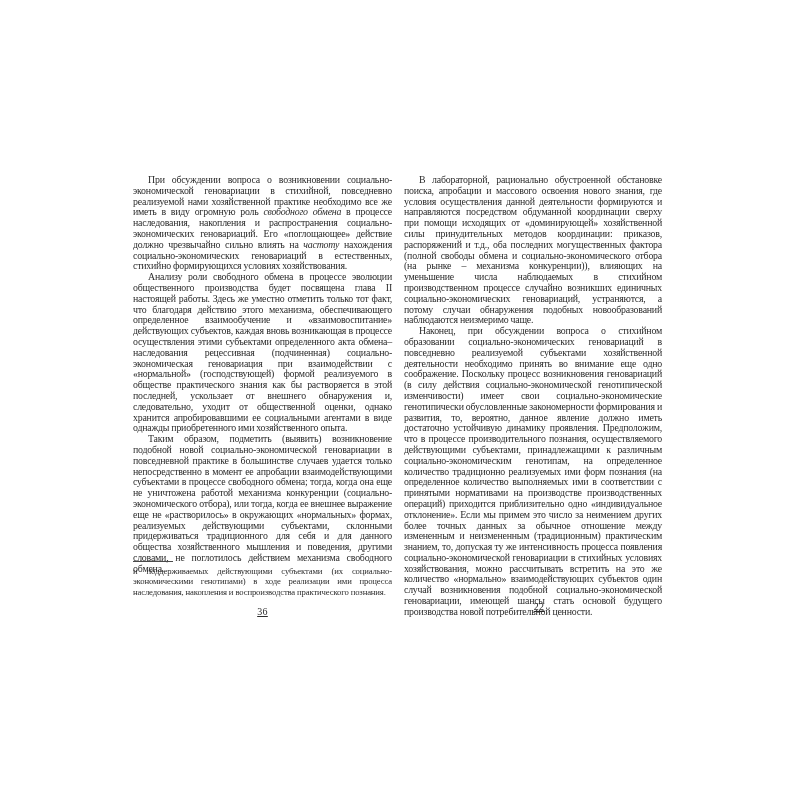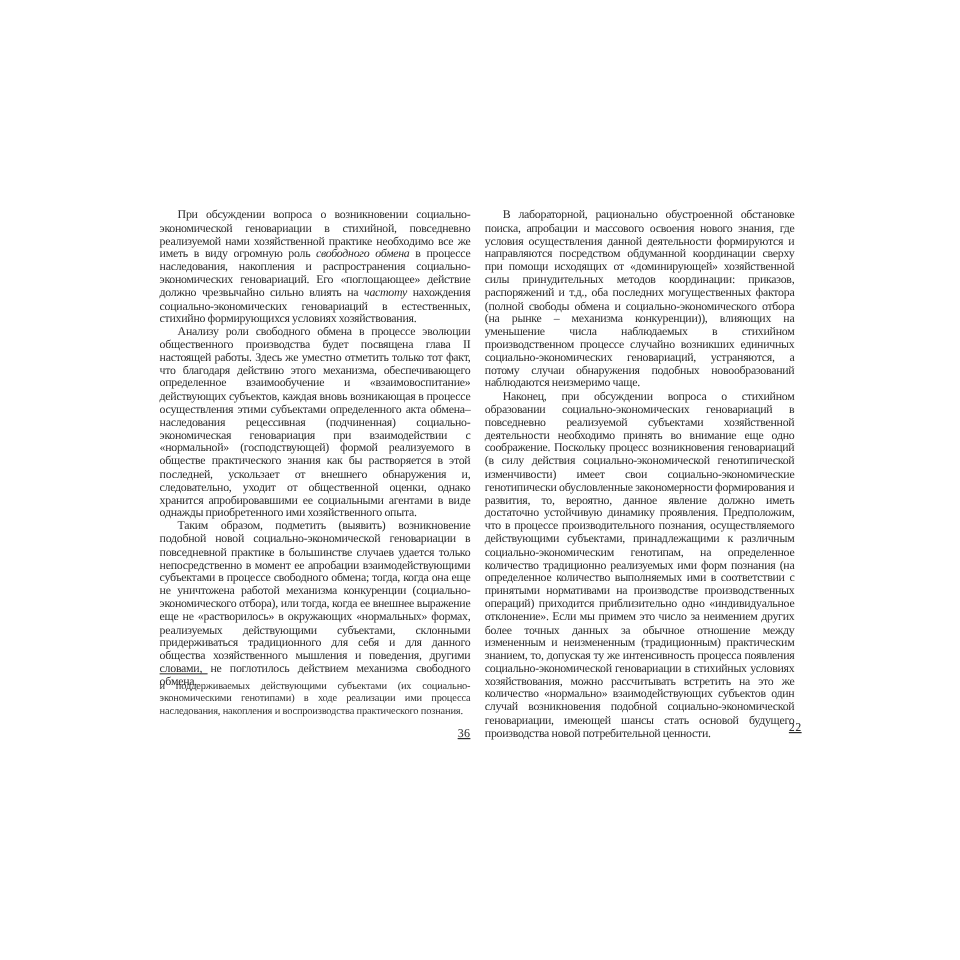--- a/index.html
+++ b/index.html
@@ -56,21 +56,21 @@
     font-size: 8.7px;
     line-height: 10.3px;
     letter-spacing: -0.15px;
     text-align: justify;
     hyphens: auto;
     -webkit-hyphens: auto;
     color: #2e2e2e;
   }
   .pagenum {
     position: absolute;
-    text-align: right;
+    text-align: center;
     font-size: 10px;
     letter-spacing: 0.3px;
     color: #2b2b2b;
     text-decoration: underline;
   }
   .pagenum-left  { left: 133px; width: 259px; top: 606px; }
   .pagenum-right { left: 410px; width: 258px; top: 601px; }
 </style>
 </head>
 <body>

